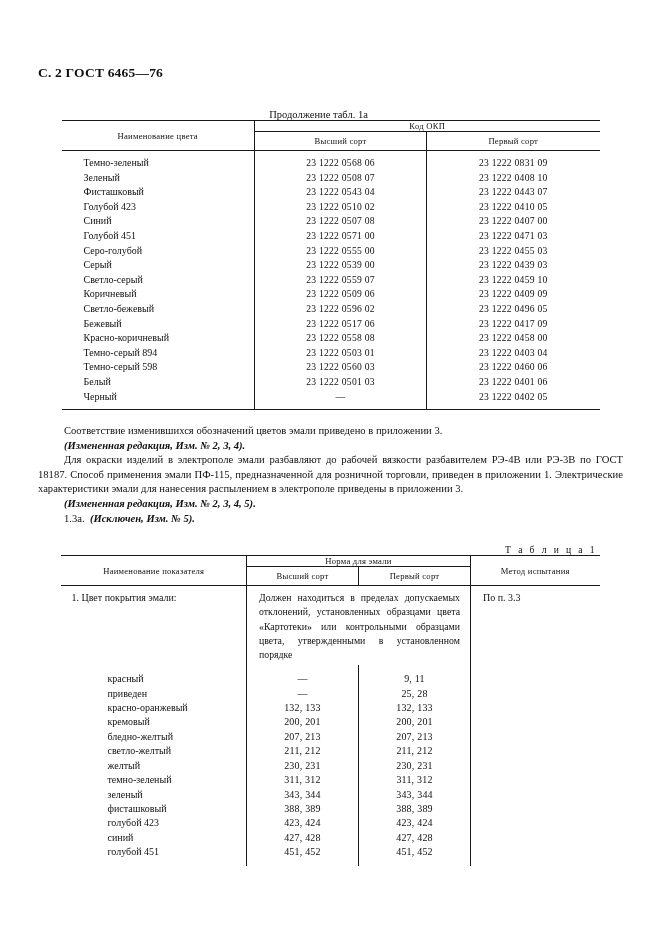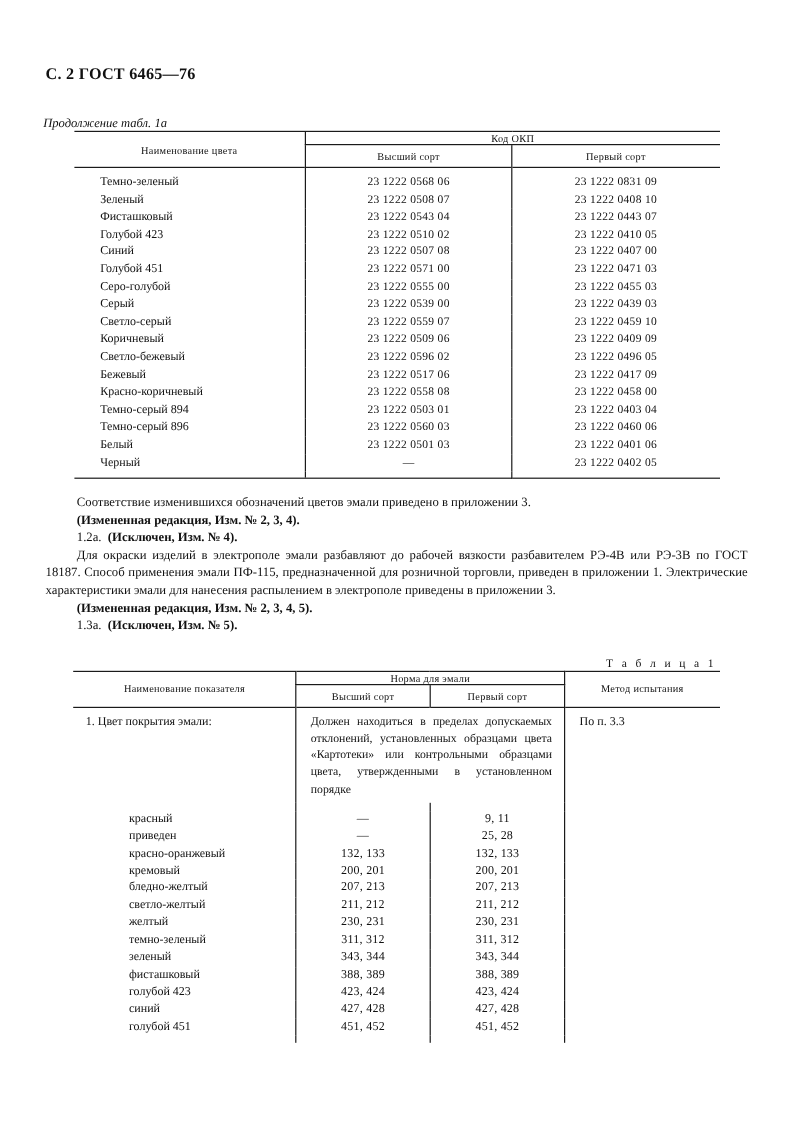--- a/index.html
+++ b/index.html
@@ -9,35 +9,34 @@
     font-family:"Liberation Serif", serif;
     color:#111111;
     -webkit-font-smoothing:antialiased;
     overflow:hidden;
     position:relative;
   }
   .page{
     position:relative;
     width:661px;height:820px;
     box-sizing:border-box;
-    padding:6px 36px;
+    padding:17px 36px;
   }
 
   
   .page-header{
     padding-top:48px;
     font-size:13.5px;
     font-weight:bold;
     letter-spacing:.2px;
     margin-left:2px;
   }
 
   .tbl-caption{
-    text-align:left;
-    font-style:italic;
+    text-align:center;
     font-size:10.5px;
     margin-top:28px;
     margin-right:24px;
   }
 
   
   table.gost{
     width:538px;
     margin:0 auto;
     border-collapse:collapse;
@@ -84,21 +83,21 @@
   
   .body-text{
     margin-top:14px;
     font-size:10.6px;
     line-height:14.6px;
     text-align:justify;
     text-justify:inter-word;
     padding:0 2px;
   }
   .body-text p{margin:0;text-indent:26px;}
-  .body-text b{font-weight:bold;}
+  .body-text b{font-weight:bold;font-style:italic;}
 
   .tbl-caption2{
     text-align:right;
     font-size:9.6px;
     letter-spacing:2.4px;
     margin-top:18px;
     margin-right:28px;
   }
 
   
@@ -234,21 +233,21 @@
         <td class="name">Красно-коричневый</td>
         <td class="code vl vr">23 1222 0558 08</td>
         <td class="code">23 1222 0458 00</td>
       </tr>
       <tr>
         <td class="name">Темно-серый 894</td>
         <td class="code vl vr">23 1222 0503 01</td>
         <td class="code">23 1222 0403 04</td>
       </tr>
       <tr>
-        <td class="name">Темно-серый 896</td>
+        <td class="name">Темно-серый 598</td>
         <td class="code vl vr">23 1222 0560 03</td>
         <td class="code">23 1222 0460 06</td>
       </tr>
       <tr>
         <td class="name">Белый</td>
         <td class="code vl vr">23 1222 0501 03</td>
         <td class="code">23 1222 0401 06</td>
       </tr>
       <tr>
         <td class="name">Черный</td>
@@ -260,21 +259,20 @@
         <td class="rule-bot"></td>
         <td class="rule-bot vl vr"></td>
         <td class="rule-bot"></td>
       </tr>
     </tbody>
   </table>
 
   <div class="body-text">
     <p>Соответствие изменившихся обозначений цветов эмали приведено в приложении 3.</p>
     <p><b>(Измененная редакция, Изм. № 2, 3, 4).</b></p>
-    <p><span>1.2а.</span>&nbsp; <b>(Исключен, Изм. № 4).</b></p>
     <p>Для окраски изделий в электрополе эмали разбавляют до рабочей вязкости разбавителем РЭ-4В или РЭ-3В по ГОСТ 18187. Способ применения эмали ПФ-115, предназначенной для розничной торговли, приведен в приложении 1. Электрические характеристики эмали для нанесения распылением в электрополе приведены в приложении 3.</p>
     <p><b>(Измененная редакция, Изм. № 2, 3, 4, 5).</b></p>
     <p><span>1.3а.</span>&nbsp; <b>(Исключен, Изм. № 5).</b></p>
   </div>
 
   <div class="tbl-caption2">Т а б л и ц а  1</div>
 
   <table class="gost t1">
     <colgroup>
       <col style="width:185px">

